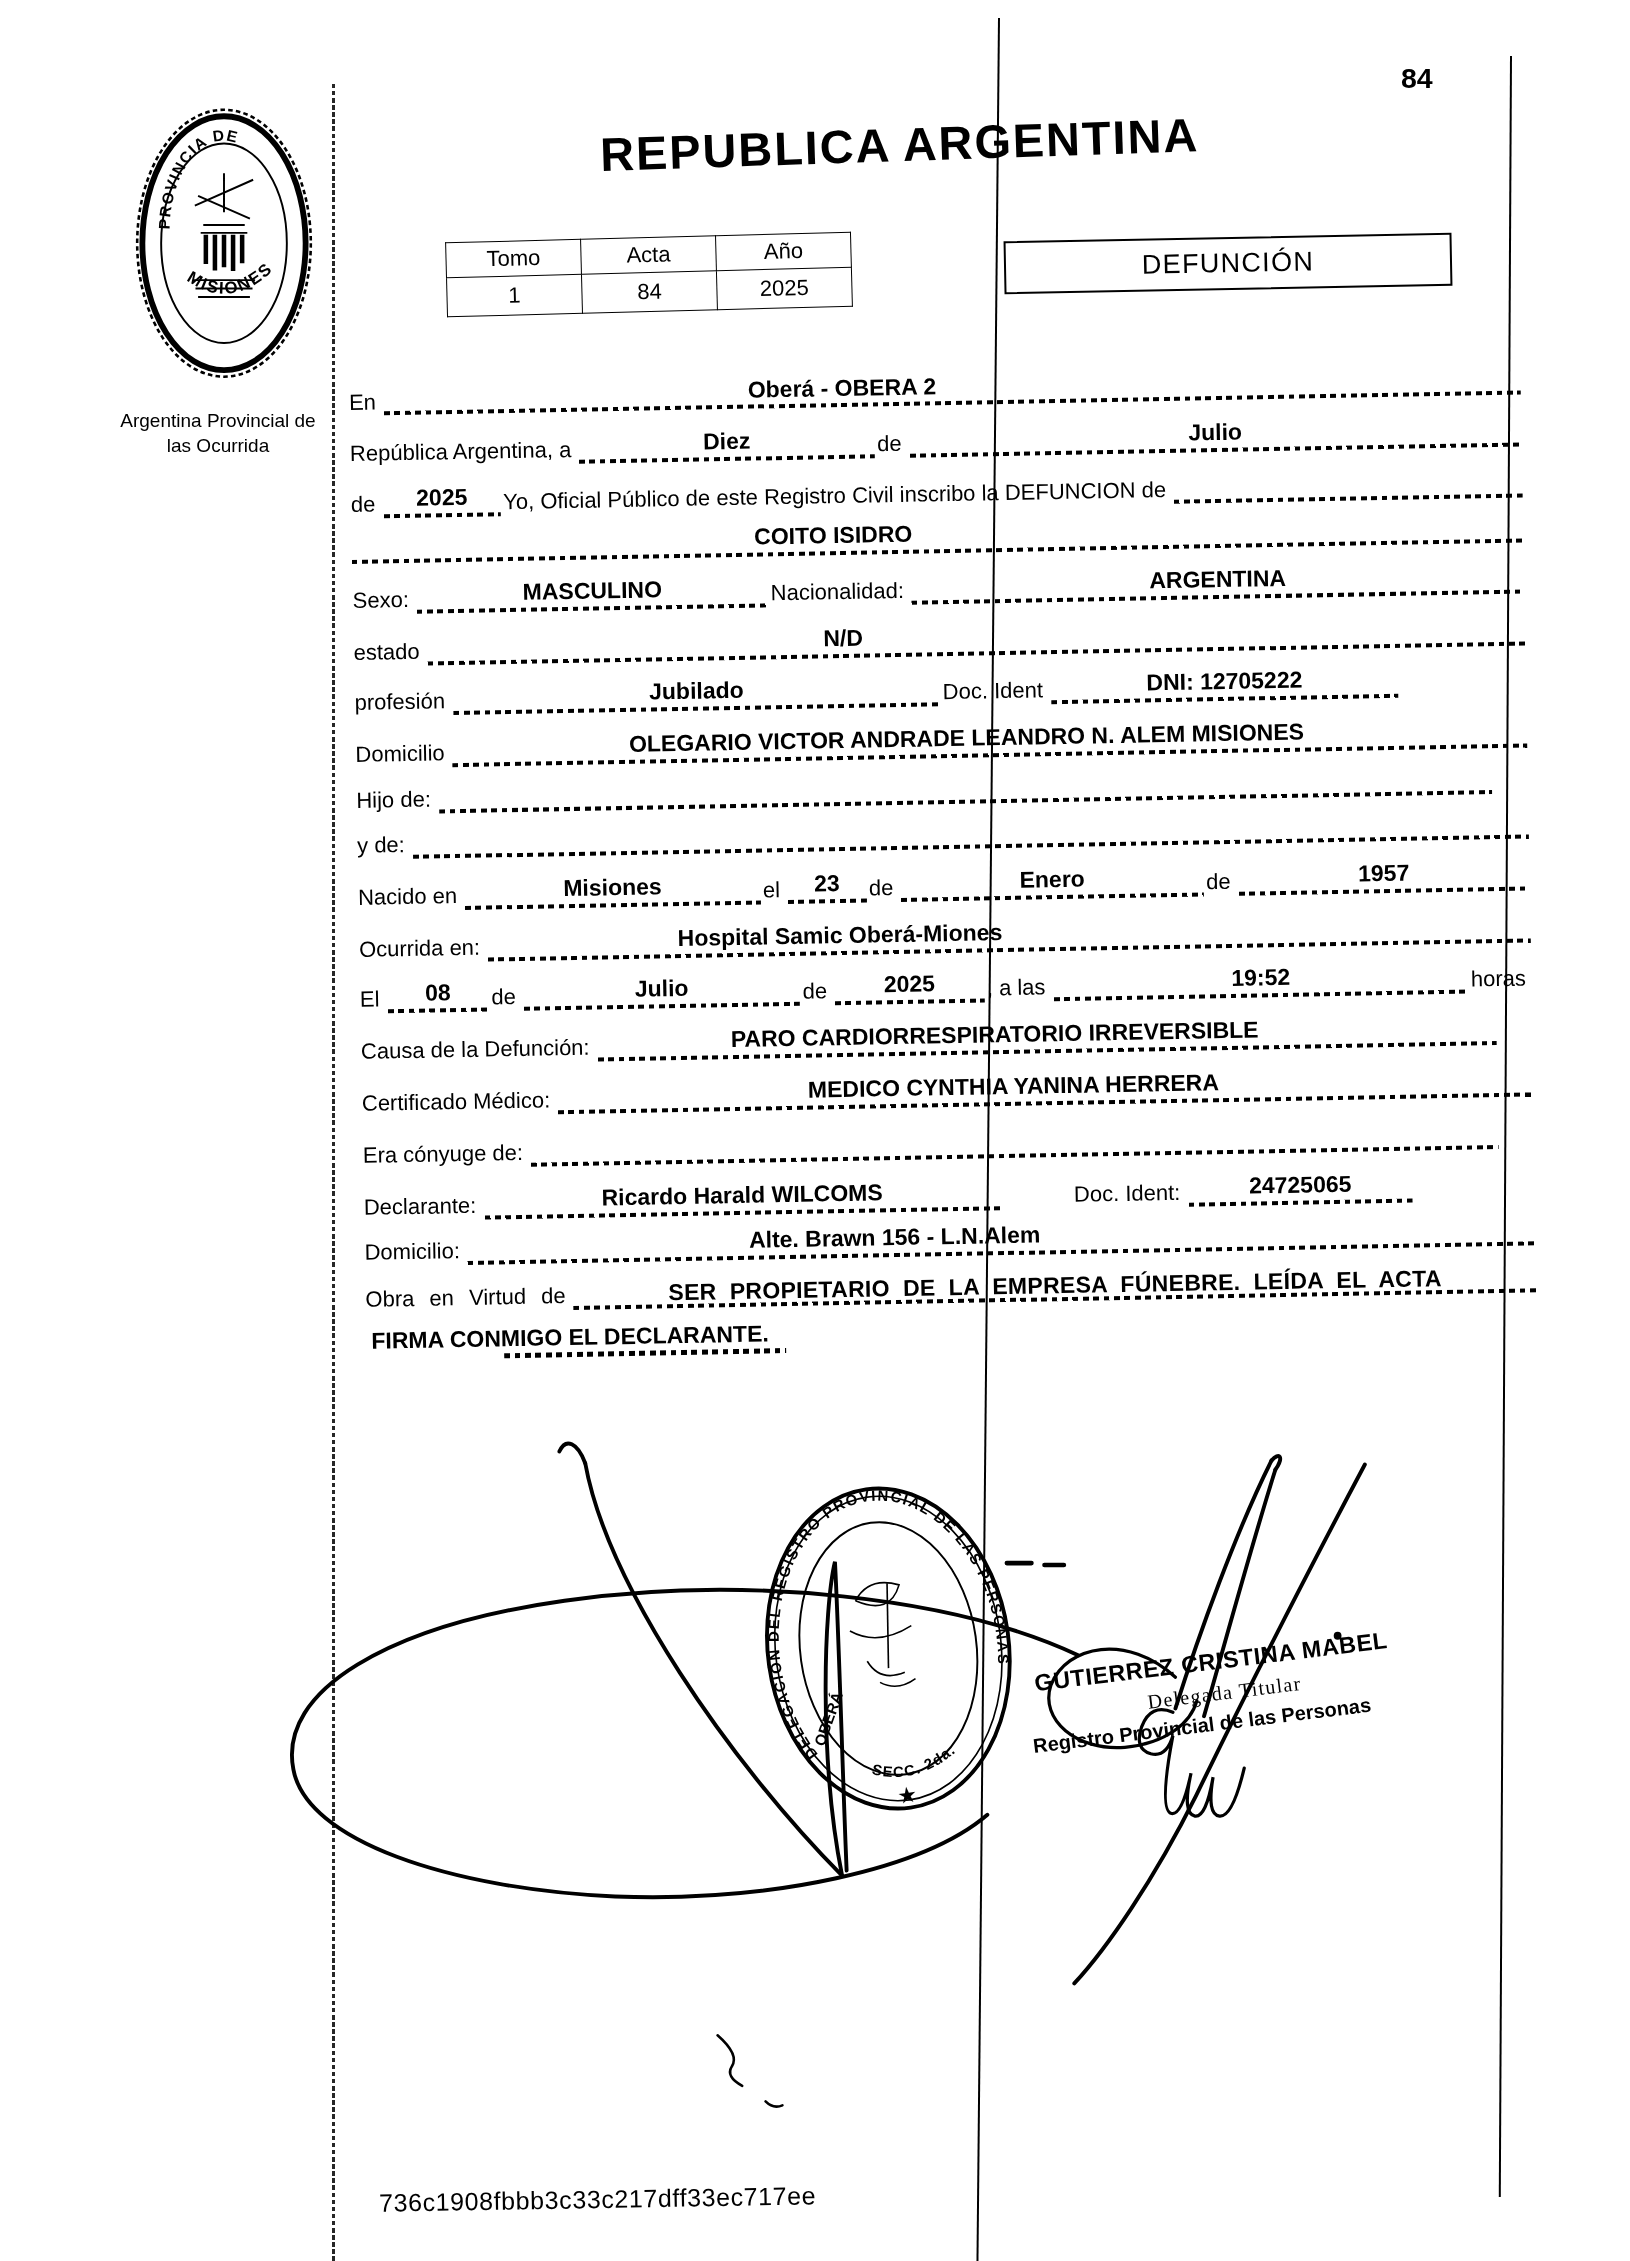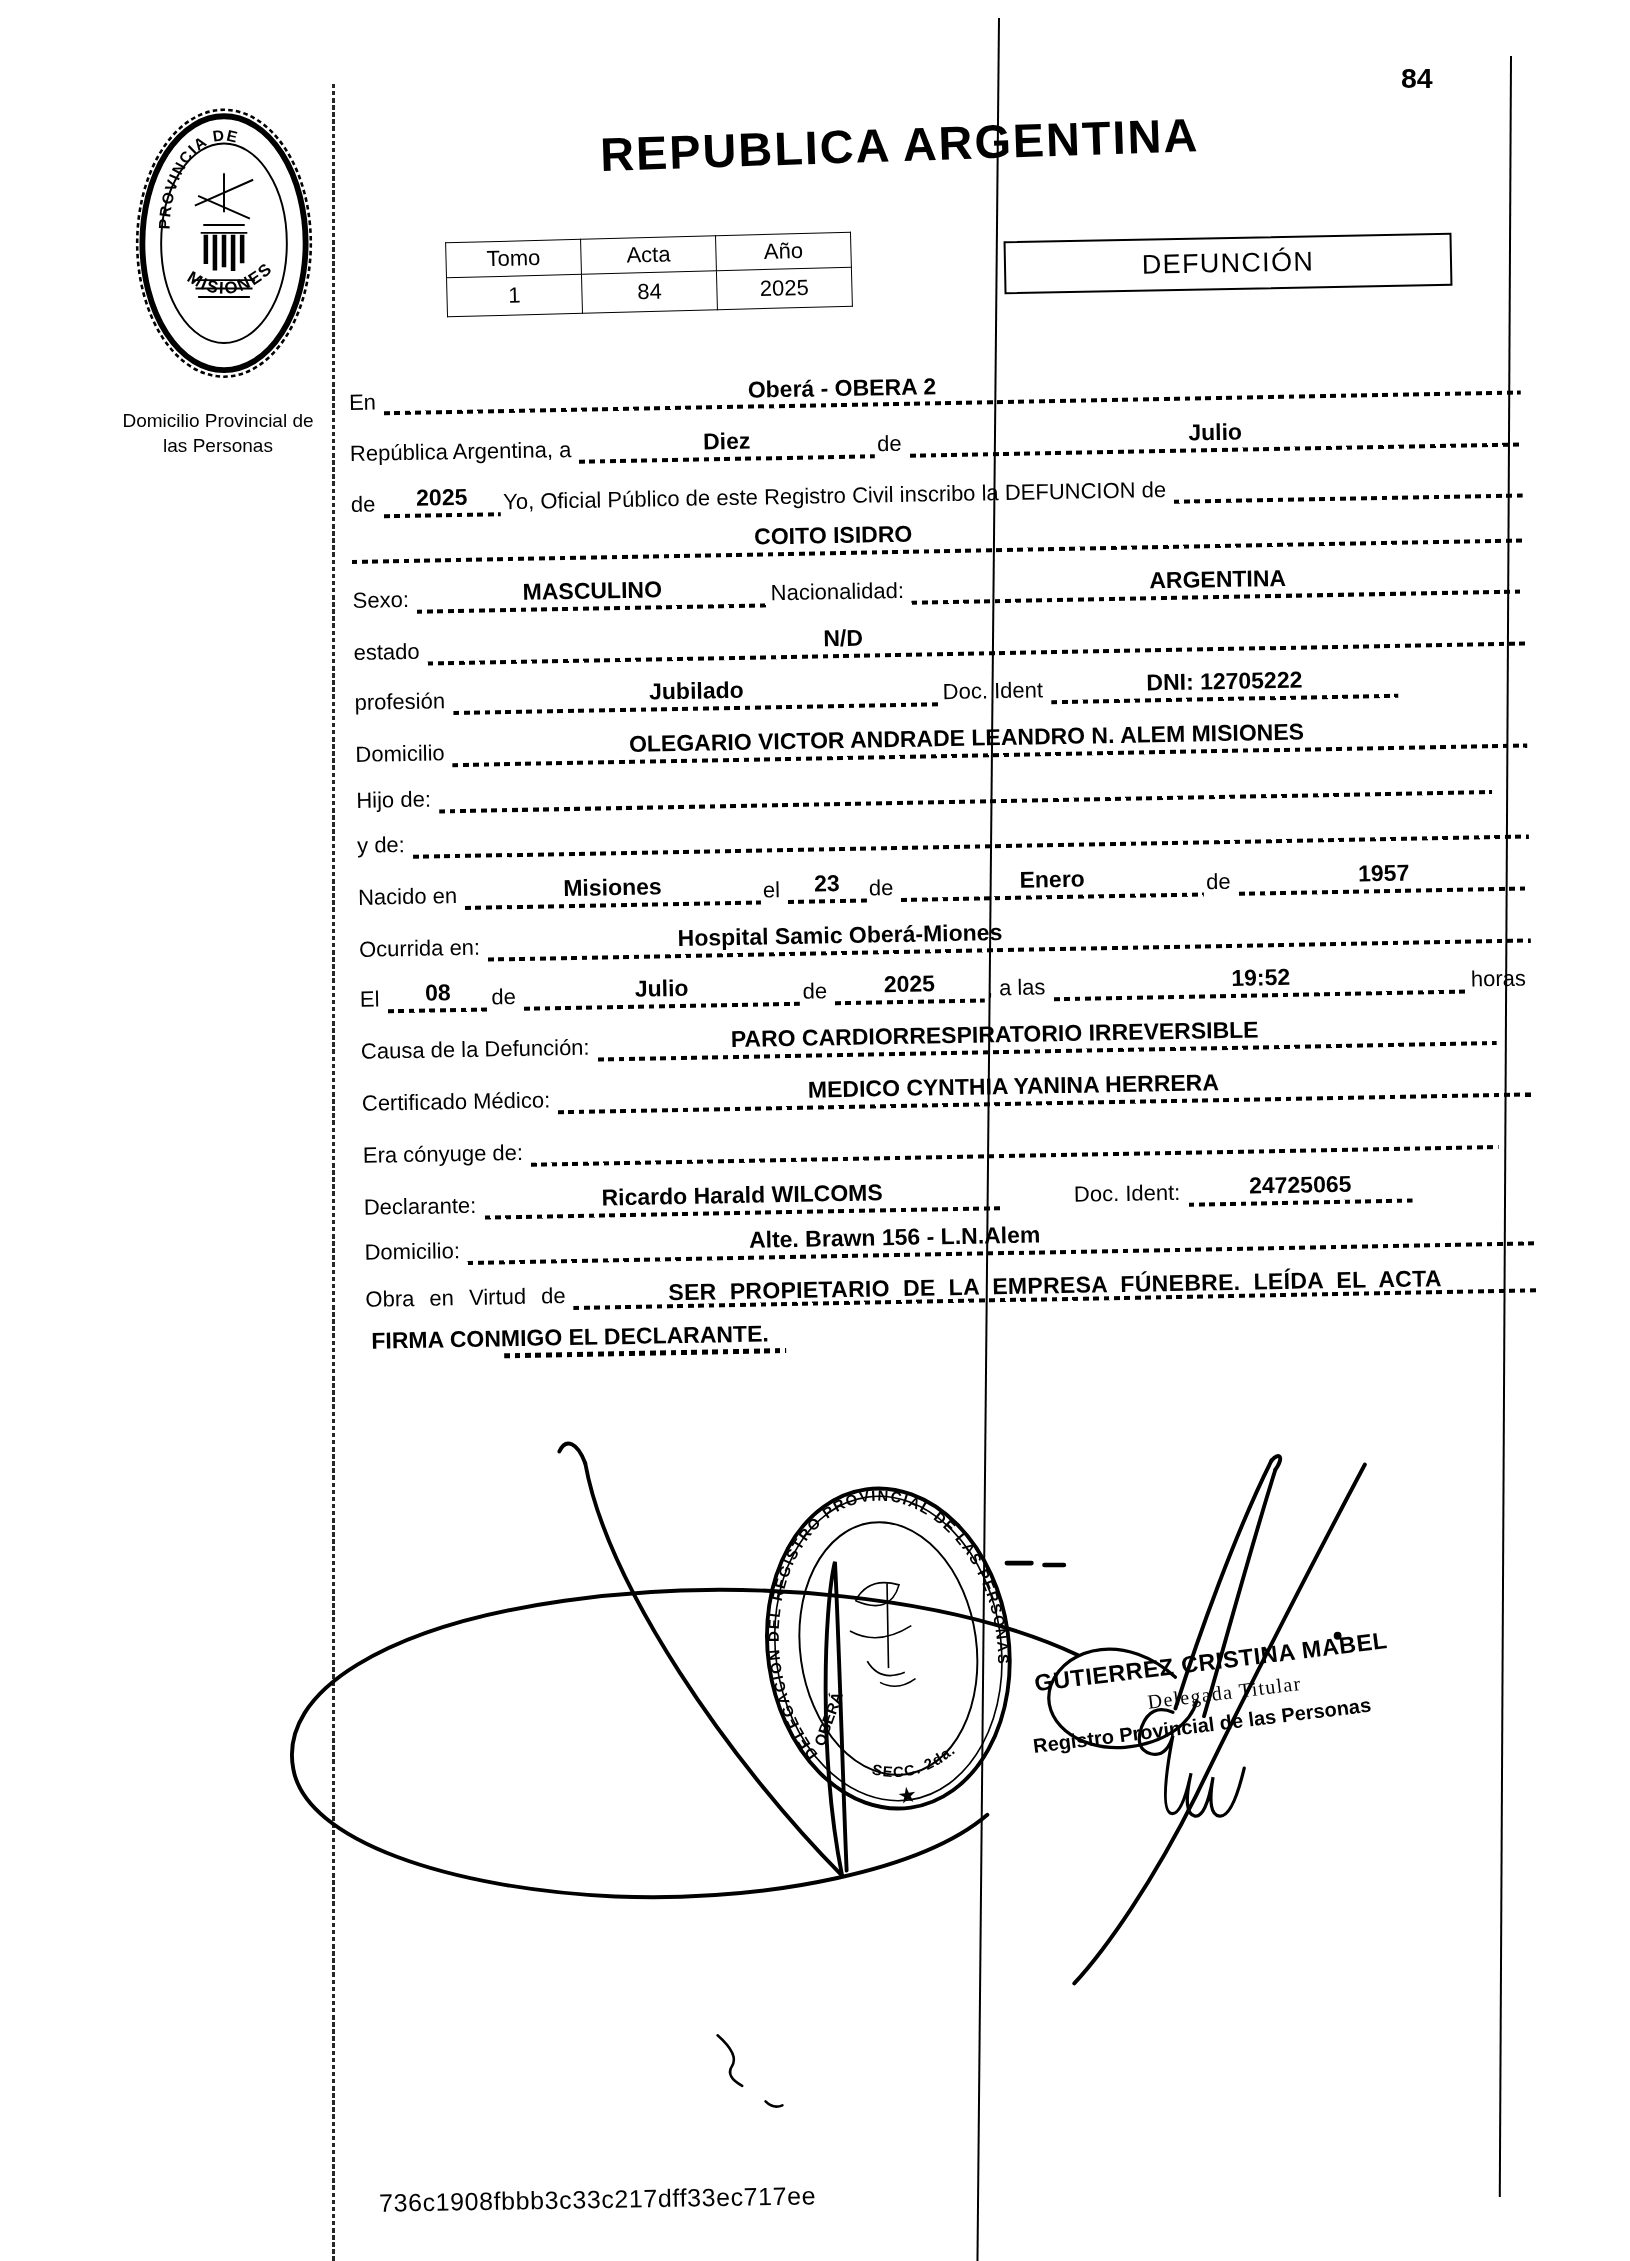--- a/index.html
+++ b/index.html
@@ -66,22 +66,22 @@
       <text font-size="26" font-weight="bold" letter-spacing="3"><textPath href="#sealBot" startOffset="12%">MISIONES</textPath></text>
       <g stroke="#000" fill="none">
         <path d="M 95 160 L 185 120 M 100 145 L 180 180 M 140 110 L 140 170" stroke-width="3"></path>
         <path d="M 108 190 h 64 M 104 202 h 72" stroke-width="3"></path>
         <path d="M 112 205 v 45 M 126 205 v 55 M 140 205 v 50 M 154 205 v 56 M 168 205 v 44" stroke-width="7"></path>
         <path d="M 92 275 h 96 M 96 288 h 88 M 100 301 h 80" stroke-width="3"></path>
       </g>
     </svg>
   </div>
   <div class="lh-org">
-    <div>Domicilio Provincial de</div>
-    <div>las Personas</div>
+    <div>Argentina Provincial de</div>
+    <div>las Ocurrida</div>
   </div>
 
   <div class="title">REPUBLICA ARGENTINA</div>
 
   <div class="recbox">
     <table>
       <tbody>
           <tr>
         <td>Tomo</td>
         <td>Acta</td>

